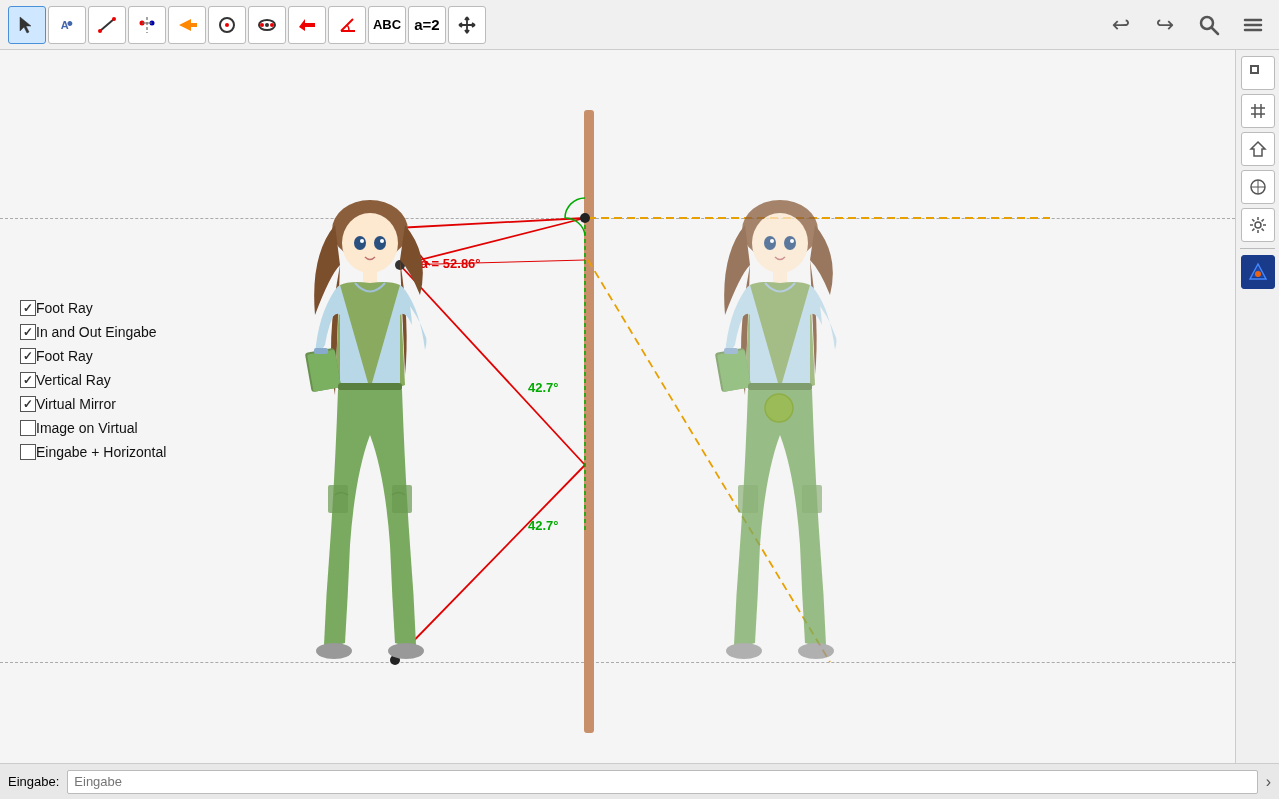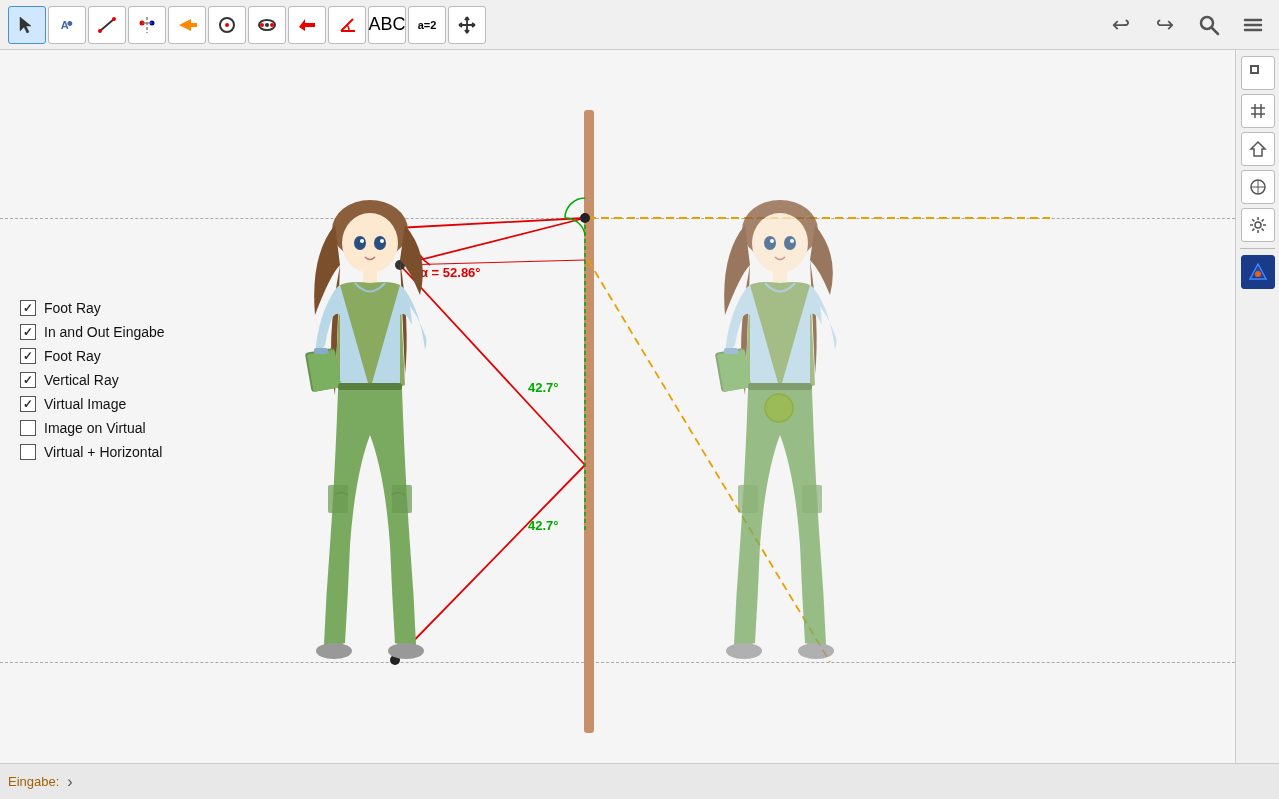--- a/index.html
+++ b/index.html
@@ -45,37 +45,37 @@
       display: flex; align-items: center; justify-content: center;
       cursor: pointer; border-radius: 3px; font-size: 14px;
     }
     .sidebar-divider { width: 80%; height: 1px; background: #bbb; margin: 2px 0; }
 
     
     #bottom-bar {
       height: 36px; background: #e8e8e8; border-top: 1px solid #ccc;
       display: flex; align-items: center; padding: 0 8px; gap: 8px;
     }
-    #eingabe-label { font-size: 13px; color: #a16207; white-space: nowrap; }
+    #eingabe-label { font-size: 13px; color: #000000; white-space: nowrap; }
     #eingabe-input {
       flex: 1; height: 24px; border: 1px solid #bbb; background: #fff;
       padding: 0 6px; font-size: 13px; border-radius: 2px; outline: none;
     }
     .expand-btn { font-size: 16px; color: #555; cursor: pointer; background: none; border: none; }
 
     
     #scene-svg { position: absolute; top: 0; left: 0; width: 100%; height: 100%; }
 
     
     #checklist {
       position: absolute; left: 20px; top: 250px;
       display: flex; flex-direction: column; gap: 8px;
       z-index: 10;
     }
-    .check-item { display: flex; align-items: center; gap: 8px; font-size: 14px; color: #111; }
+    .check-item { display: flex; align-items: center; font-size: 14px; color: #111; }
     .check-box {
       width: 16px; height: 16px; border: 1.5px solid #555; background: #fff;
       display: flex; align-items: center; justify-content: center; flex-shrink: 0;
     }
     .check-box.checked { background: #fff; }
     .check-box.checked::after { content: '✓'; font-size: 12px; color: #333; font-weight: bold; }
 
     
     .h-dashed-line {
       position: absolute; left: 0; right: 0; height: 1px;
@@ -148,24 +148,24 @@
         </svg>
     </button>
     <button class="tool-btn" title="Angle">
       <svg width="20" height="20">
           <line x1="4" y1="16" x2="16" y2="4" stroke="#e00" stroke-width="2"></line>
           <line x1="4" y1="16" x2="18" y2="16" stroke="#e00" stroke-width="2"></line>
           <path d="M12,16 A8,8 0 0,0 10.4,10.4" fill="none" stroke="#e00" stroke-width="1.5"></path>
         </svg>
     </button>
     <button class="tool-btn" title="Text">
-      <span style="font-size:18px;font-weight:normal;">ABC</span>
+      <span style="font-size:13px;font-weight:bold;">ABC</span>
     </button>
     <button class="tool-btn" title="a=2">
-      <span style="font-size:11px;font-weight:bold;">a=2</span>
+      <span style="font-size:15px;font-weight:bold;">a=2</span>
     </button>
     <button class="tool-btn" title="Move">
       <svg width="20" height="20">
           <path d="M10,2 L10,18 M2,10 L18,10 M10,2 L8,5 M10,2 L12,5 M10,18 L8,15 M10,18 L12,15 M2,10 L5,8 M2,10 L5,12 M18,10 L15,8 M18,10 L15,12" stroke="#333" stroke-width="1.8" fill="none"></path>
         </svg>
     </button>
   </div>
   <div id="toolbar-right">
     <button class="icon-btn" title="Undo">↩</button>
     <button class="icon-btn" title="Redo">↪</button>
@@ -240,33 +240,33 @@
       <div class="check-item">
         <div class="check-box checked"></div>
         <span>Foot Ray</span>
       </div>
       <div class="check-item">
         <div class="check-box checked"></div>
         <span>Vertical Ray</span>
       </div>
       <div class="check-item">
         <div class="check-box checked"></div>
-        <span>Virtual Image</span>
+        <span>Virtual Mirror</span>
       </div>
       <div class="check-item">
         <div class="check-box"></div>
         <span>Image on Virtual</span>
       </div>
       <div class="check-item">
         <div class="check-box"></div>
-        <span>Virtual + Horizontal</span>
+        <span>Eingabe + Horizontal</span>
       </div>
     </div>
 
-    <div class="angle-label" style="left: 420px; top: 215px; color: #e00000;">α = 52.86°</div>
+    <div class="angle-label" style="left: 420px; top: 206px; color: #e00000;">α = 52.86°</div>
     <div class="angle-label" style="left: 528px; top: 330px; color: #00aa00;">42.7°</div>
     <div class="angle-label" style="left: 528px; top: 468px; color: #00aa00;">42.7°</div>
 
     <svg style="position:absolute;left:280px;top:145px;width:190px;height:480px;" xmlns="http://www.w3.org/2000/svg">
 
       <ellipse cx="90" cy="35" rx="38" ry="30" fill="#8B5E3C"></ellipse>
       <path d="M55,30 Q30,60 35,120 Q50,80 60,70" fill="#7B4E2C"></path>
       <path d="M125,30 Q150,60 140,100 Q130,75 120,65" fill="#7B4E2C"></path>
       <path d="M60,70 Q45,150 55,200" fill="#7B4E2C" stroke="none"></path>
       <path d="M120,65 Q130,130 125,180" fill="#7B4E2C" stroke="none"></path>
@@ -401,14 +401,15 @@
           <polygon points="10,5 16,15 4,15" fill="#2255cc" opacity="0.5"></polygon>
           <circle cx="10" cy="12" r="3" fill="#ff6600" opacity="0.9"></circle>
         </svg>
     </button>
   </div>
 
 </div>
 
 <div id="bottom-bar">
   <span id="eingabe-label">Eingabe:</span>
+  <input id="eingabe-input" type="text" placeholder="Eingabe" style="">
   <button class="expand-btn">›</button>
 </div>
 
 </body></html>

